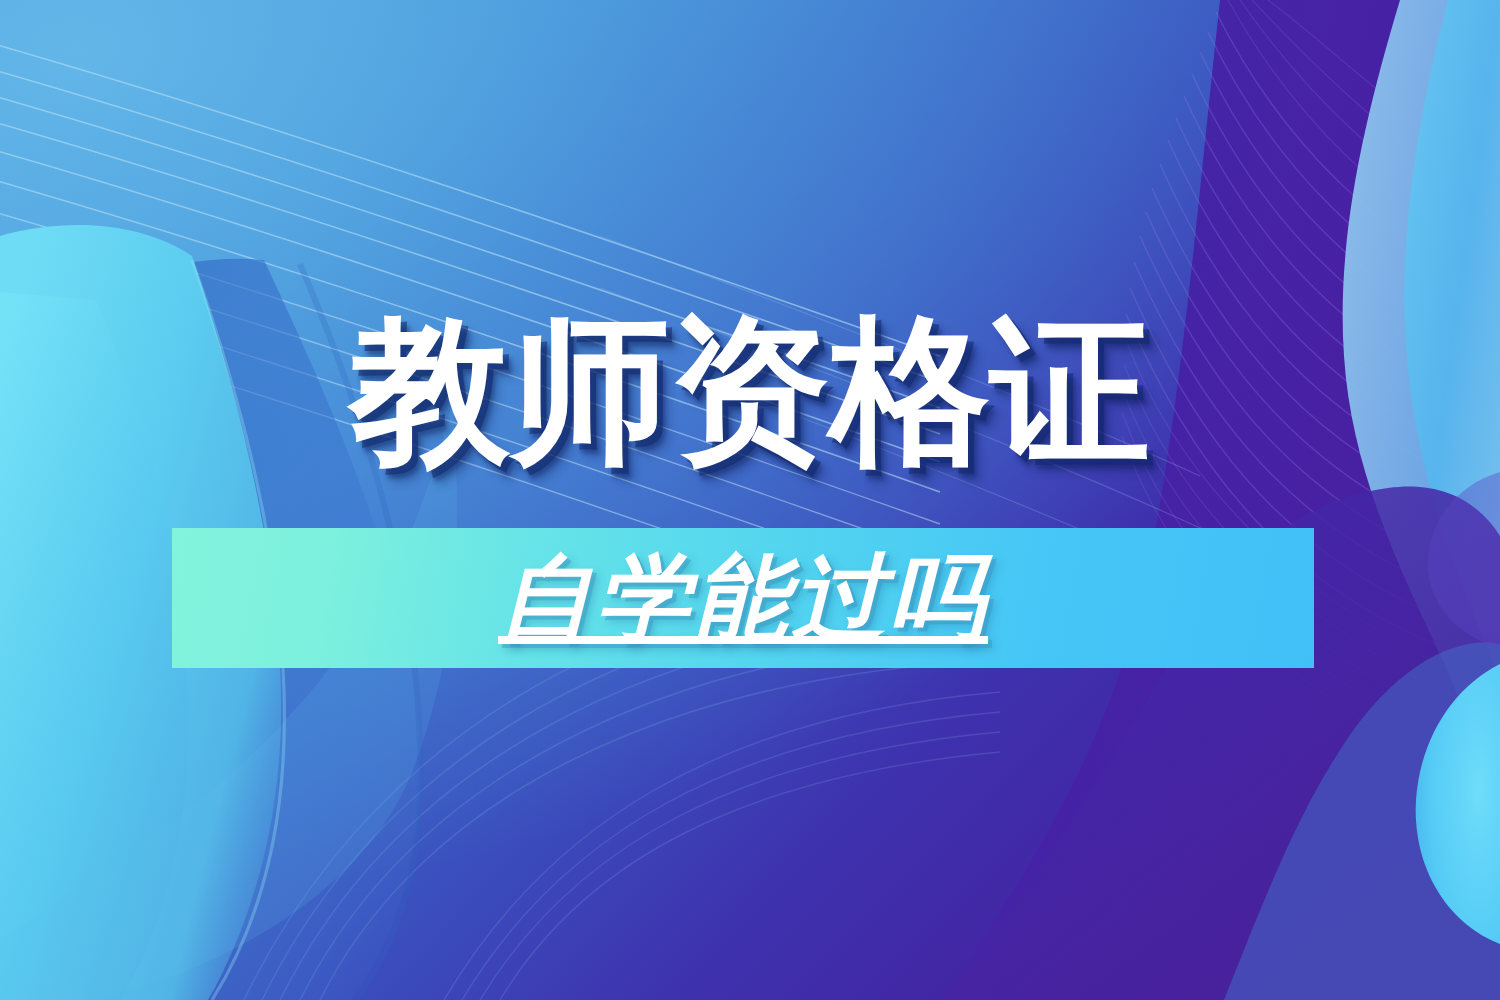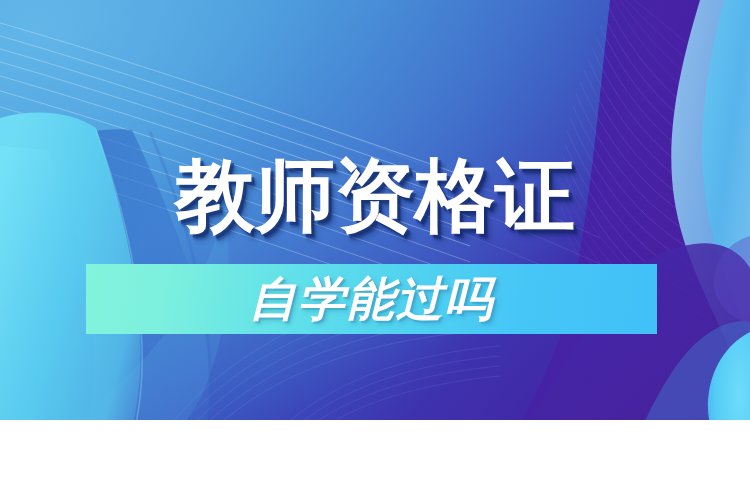--- a/index.html
+++ b/index.html
@@ -3,21 +3,21 @@
 <meta charset="utf-8">
 <style>
   html, body {
     margin: 0;
     padding: 0;
     background: #ffffff;
   }
   #banner {
     position: relative;
     width: 750px;
-    height: 420px;
+    height: 500px;
     overflow: hidden;
     font-family: "Liberation Sans", "DejaVu Sans", sans-serif;
     background: #1d4ed8;
   }
   #bg-svg {
     position: absolute;
     top: 0; left: 0;
     width: 750px;
     height: 500px;
     display: block;
@@ -72,20 +72,21 @@
     justify-content: center;
     font-size: 47px;
     font-weight: 700;
     font-style: italic;
     color: #ffffff;
     letter-spacing: 2px;
     white-space: nowrap;
     text-shadow:
        2px 2px 0 rgba(60, 150, 190, 0.45),
        3px 3px 4px rgba(40, 120, 170, 0.35);
+    text-decoration: underline;
   }
 </style>
 </head>
 <body>
 
 <div id="banner">
 
   <svg id="bg-svg" viewBox="0 0 750 500" preserveAspectRatio="none" xmlns="http://www.w3.org/2000/svg">
     <defs>
 

